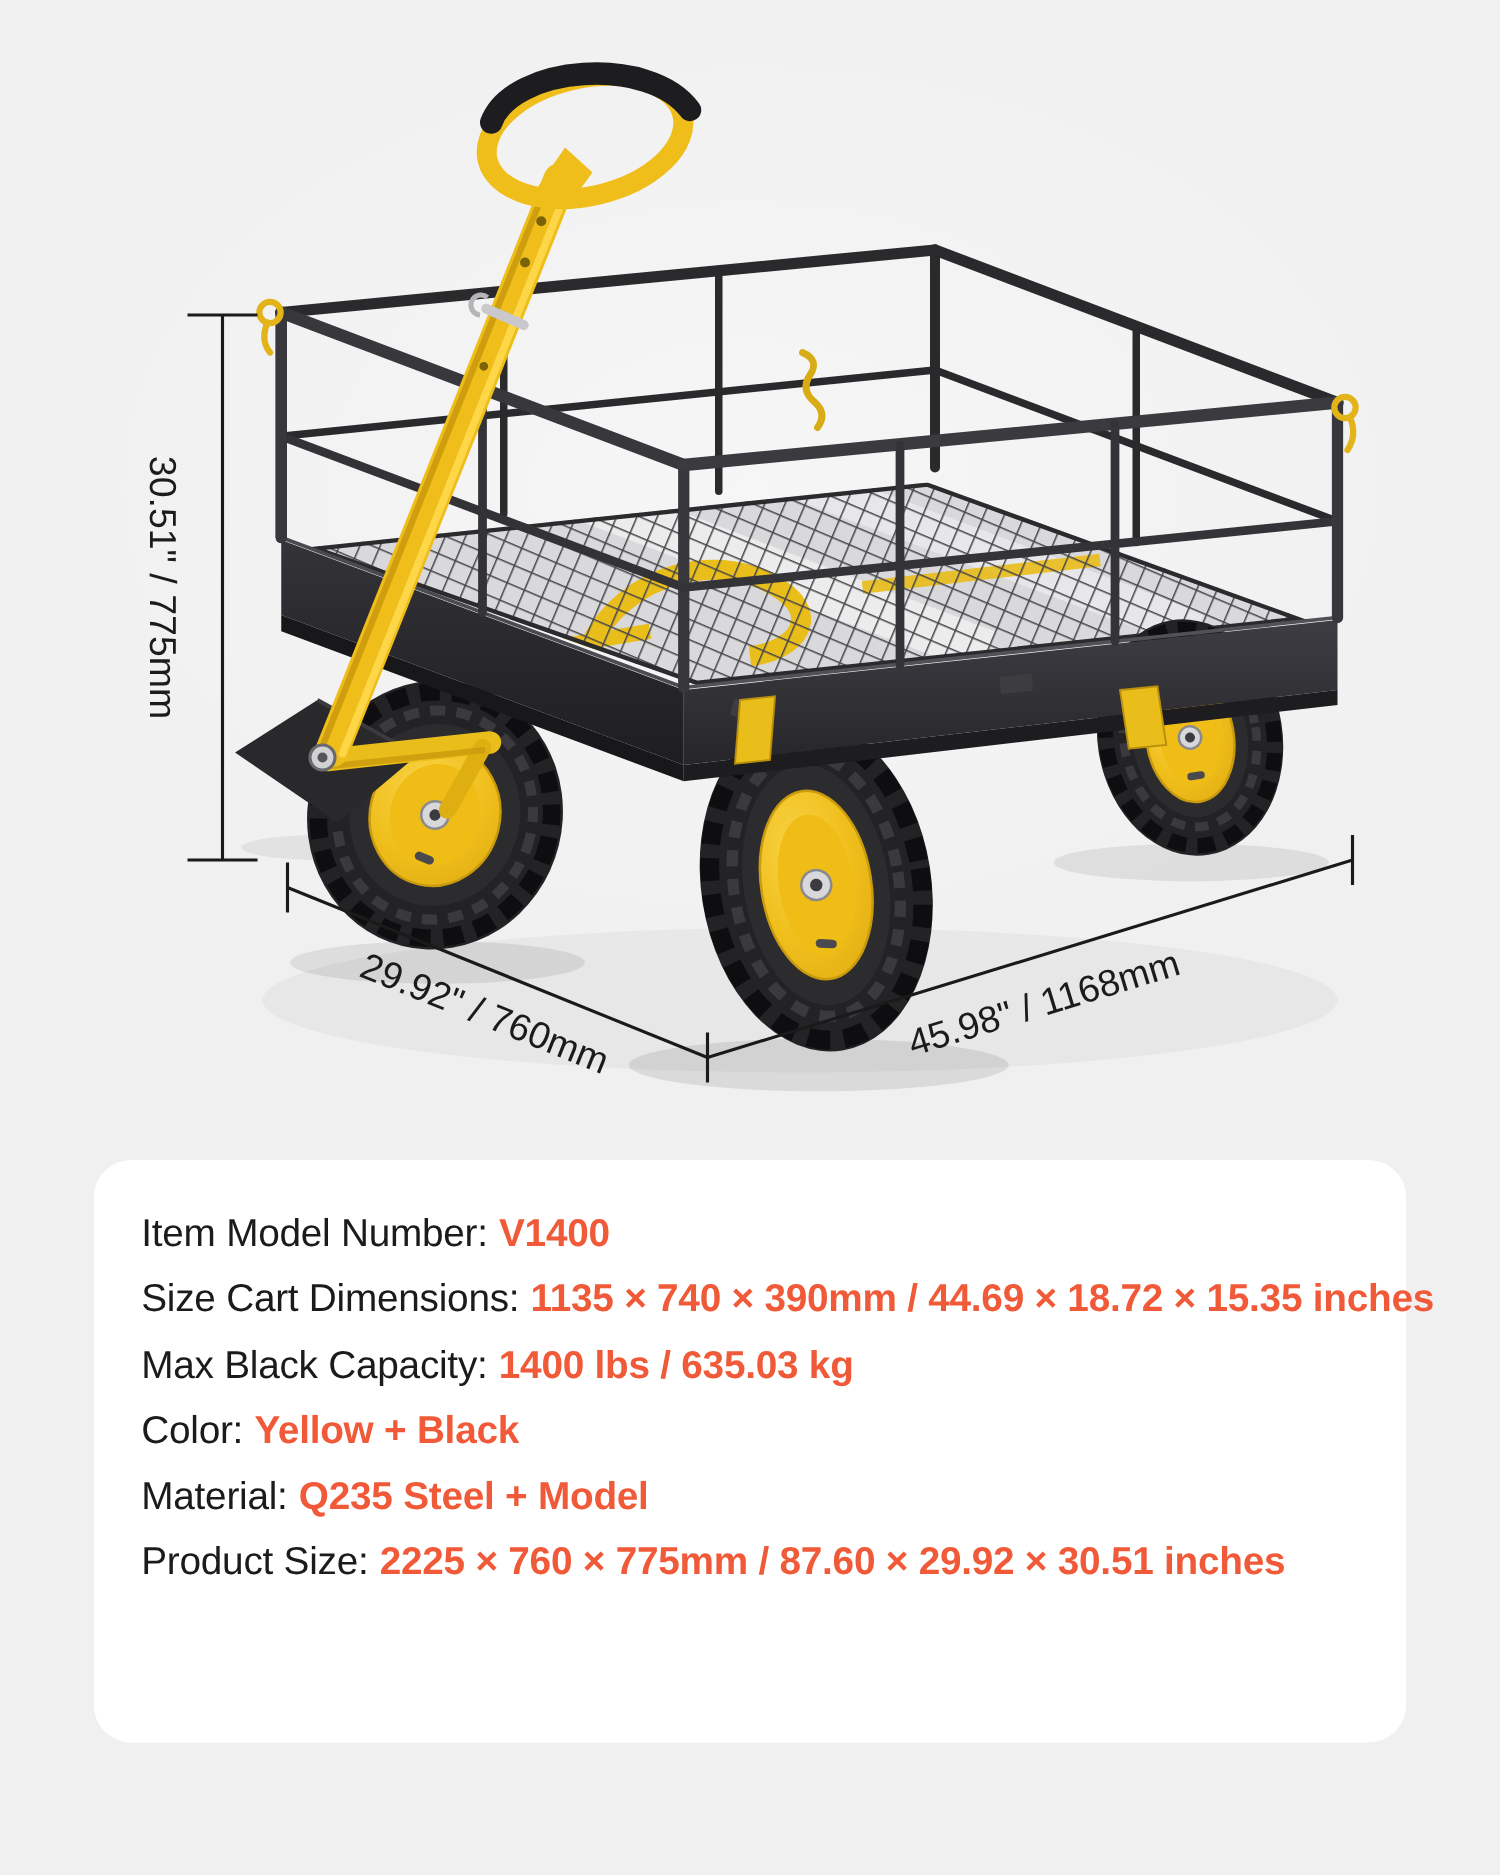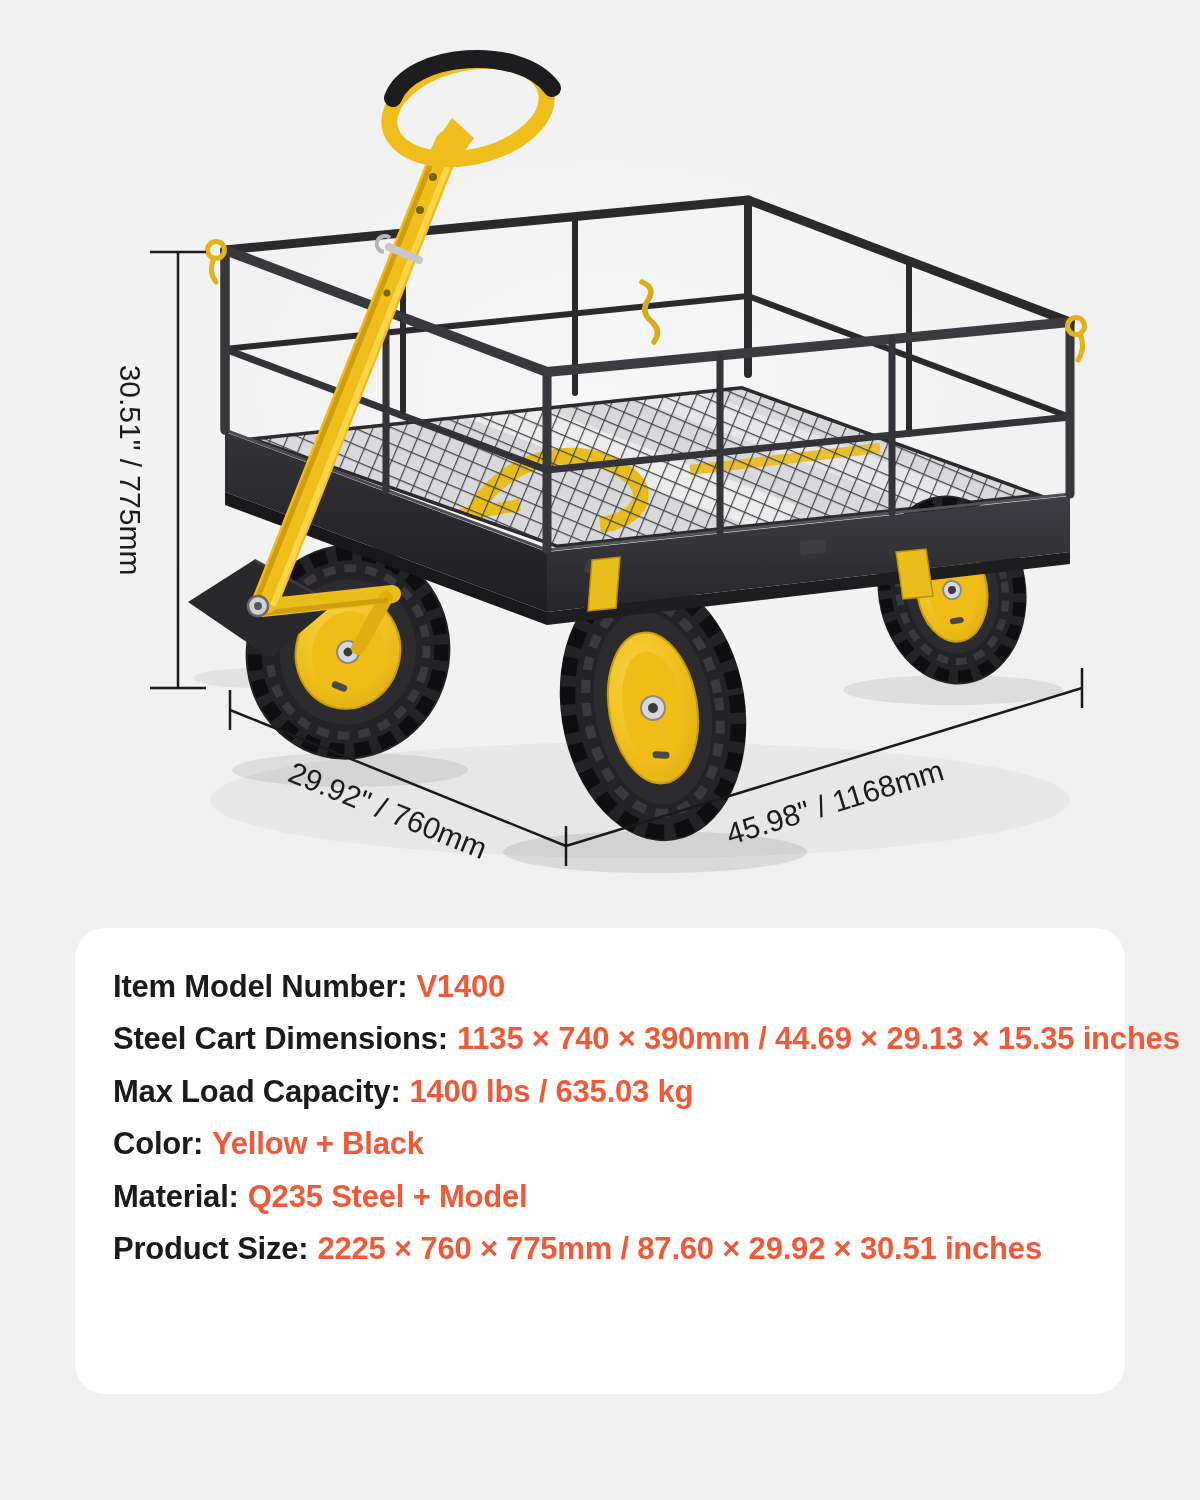--- a/index.html
+++ b/index.html
@@ -11,21 +11,21 @@
   .stage{position:absolute;inset:0;
     background:radial-gradient(ellipse 900px 600px at 50% 26%, #f6f6f7 0%, var(--background,#f0f0f1) 72%);}
   svg.cart{position:absolute;top:0;left:0;display:block;}
   .dim-text{font-size:30px;fill:var(--text,#1b1b1d);letter-spacing:0px;}
   .spec-panel{
     position:absolute;left:75px;top:928px;width:1050px;height:466px;
     background:var(--panel,#fff);border-radius:30px;box-sizing:border-box;
     padding:33px 30px 0 38px;
   }
   .spec-row{font-size:31px;line-height:52.4px;white-space:nowrap;letter-spacing:-0.2px;}
-  .spec-label{color:var(--text,#1b1b1d);margin-right:9px;font-weight:700;}
+  .spec-label{color:var(--text,#1b1b1d);margin-right:9px;font-weight:400;}
   .spec-value{color:var(--accent,#f15a38);font-weight:600;}
 </style>
 </head>
 <body>
 
 <div class="stage">
 
 <svg class="cart" width="1200" height="930" viewBox="0 0 1200 930">
   <defs>
     <clipPath id="bedClip">
@@ -198,24 +198,24 @@
     <path d="M1082 668 L1082 708"></path>
   </g>
   <text class="dim-text" text-anchor="middle" transform="translate(838 812) rotate(-17)">45.98" / 1168mm</text>
 </svg>
 
 <div class="spec-panel">
   <div class="spec-row">
     <span class="spec-label">Item Model Number:</span><span class="spec-value">V1400</span>
   </div>
   <div class="spec-row">
-    <span class="spec-label">Steel Cart Dimensions:</span><span class="spec-value">1135 × 740 × 390mm / 44.69 × 29.13 × 15.35 inches</span>
-  </div>
-  <div class="spec-row">
-    <span class="spec-label">Max Load Capacity:</span><span class="spec-value">1400 lbs / 635.03 kg</span>
+    <span class="spec-label">Size Cart Dimensions:</span><span class="spec-value">1135 × 740 × 390mm / 44.69 × 18.72 × 15.35 inches</span>
+  </div>
+  <div class="spec-row">
+    <span class="spec-label">Max Black Capacity:</span><span class="spec-value">1400 lbs / 635.03 kg</span>
   </div>
   <div class="spec-row">
     <span class="spec-label">Color:</span><span class="spec-value">Yellow + Black</span>
   </div>
   <div class="spec-row">
     <span class="spec-label">Material:</span><span class="spec-value">Q235 Steel + Model</span>
   </div>
   <div class="spec-row">
     <span class="spec-label">Product Size:</span><span class="spec-value">2225 × 760 × 775mm / 87.60 × 29.92 × 30.51 inches</span>
   </div>

